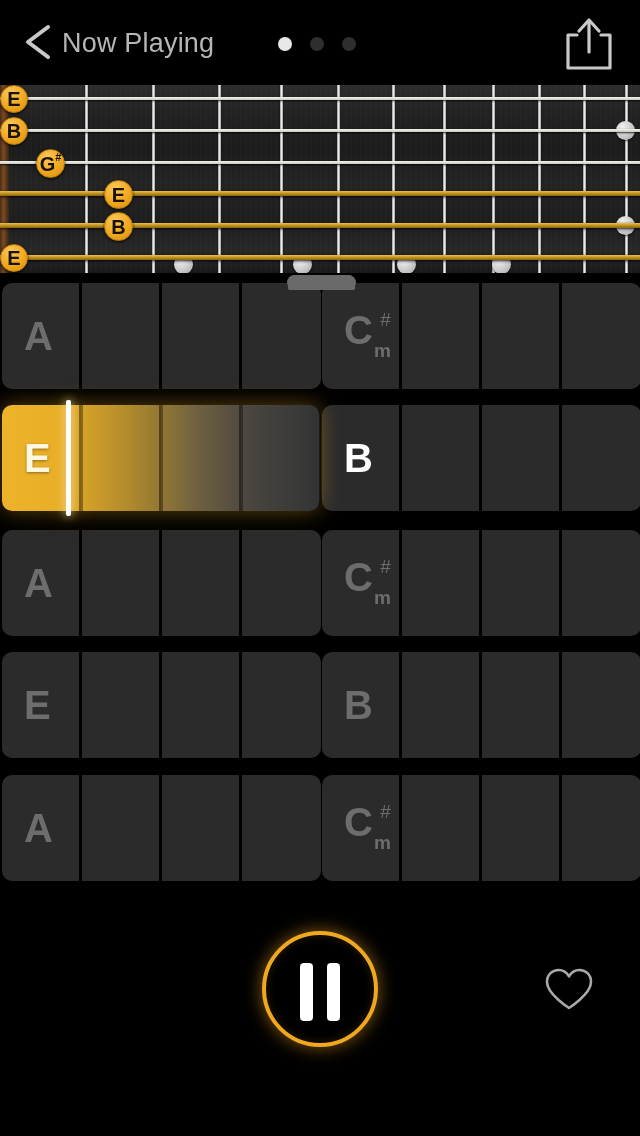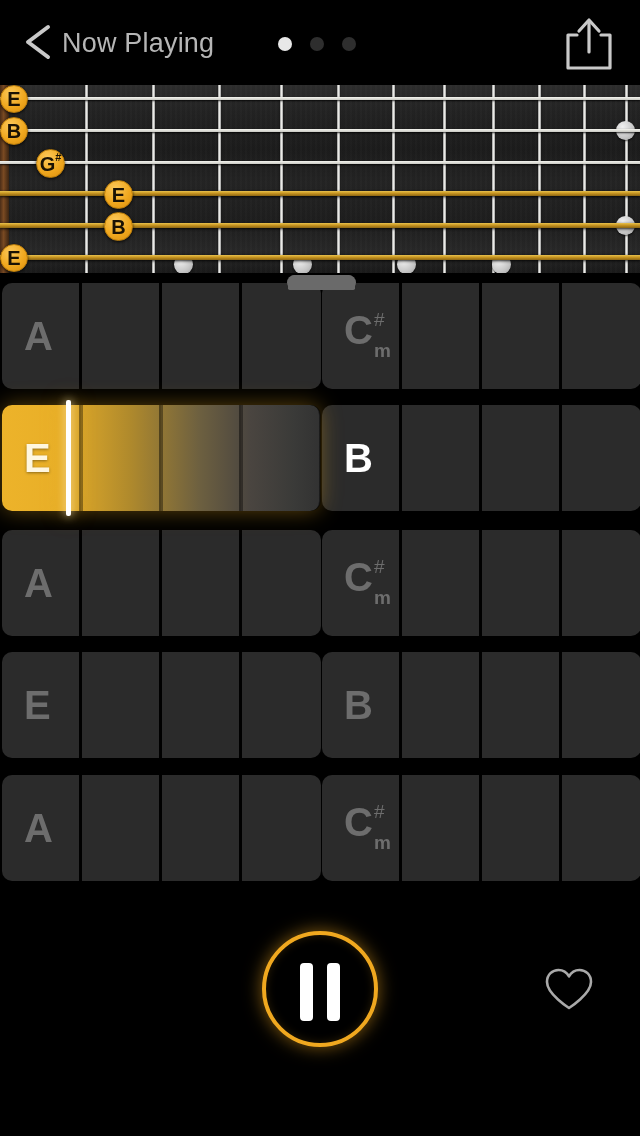--- a/index.html
+++ b/index.html
@@ -2,21 +2,21 @@
 <html><head>
 <meta charset="utf-8">
 <style>
   * { margin:0; padding:0; box-sizing:border-box; }
   html, body {
     width:640px; height:1136px;
     background:#000;
     font-family:"Liberation Sans", sans-serif;
     overflow:hidden;
   }
-  #app { position:relative; width:640px; height:860px; background:#000; }
+  #app { position:relative; width:640px; height:860px; background:#000;text-align:right; }
 
   
   #header { position:absolute; left:0; top:0; width:640px; height:85px; background:#000; }
   #back-btn { position:absolute; left:14px; top:16px; width:50px; height:52px; cursor:pointer; }
   #back-btn svg { position:absolute; left:8px; top:8px; }
   #title {
     position:absolute; left:62px; top:28px;
     font-size:27px; color:#b6b6b6; letter-spacing:.2px; font-weight:400;
   }
   #pips { position:absolute; left:278px; top:37px; width:84px; height:14px; }

